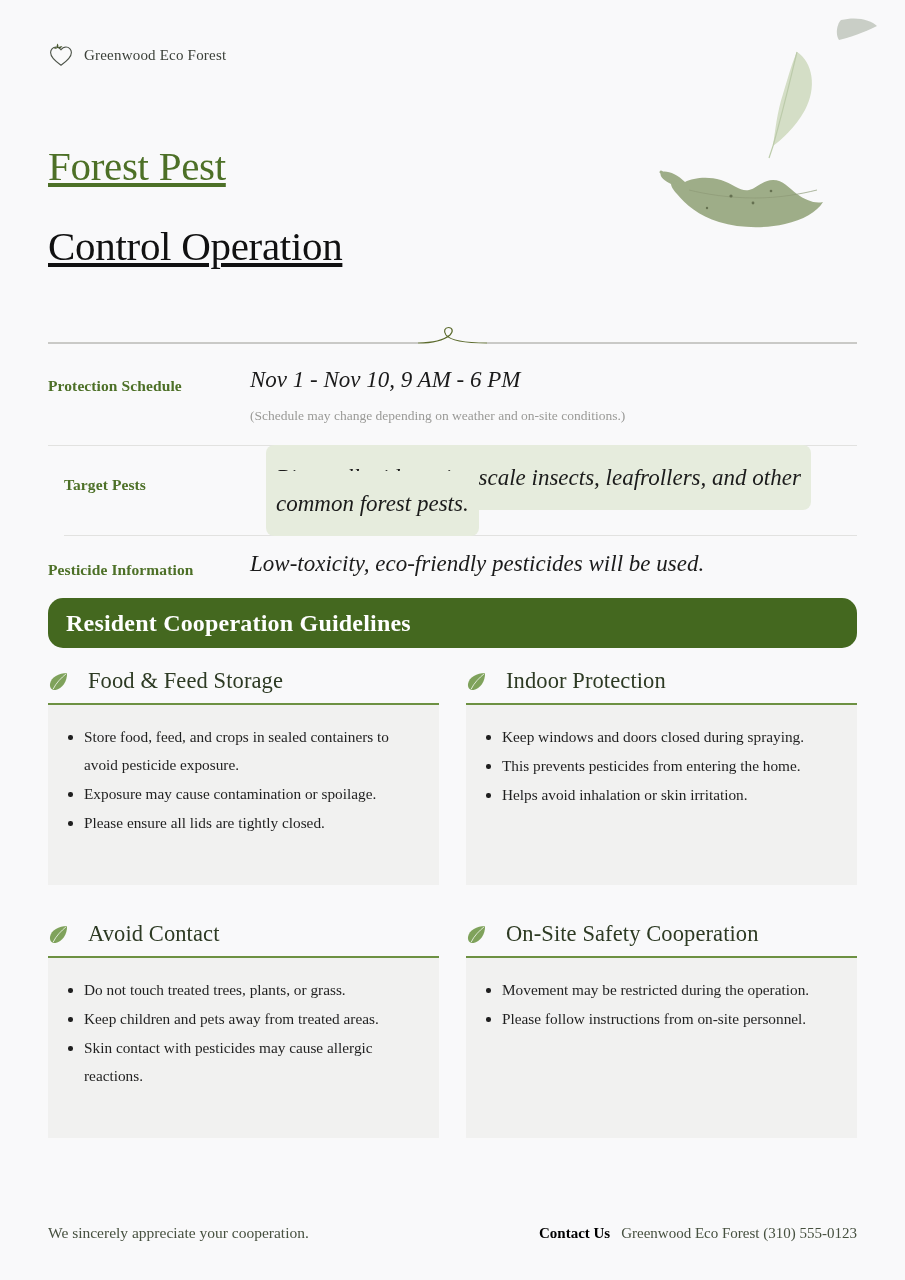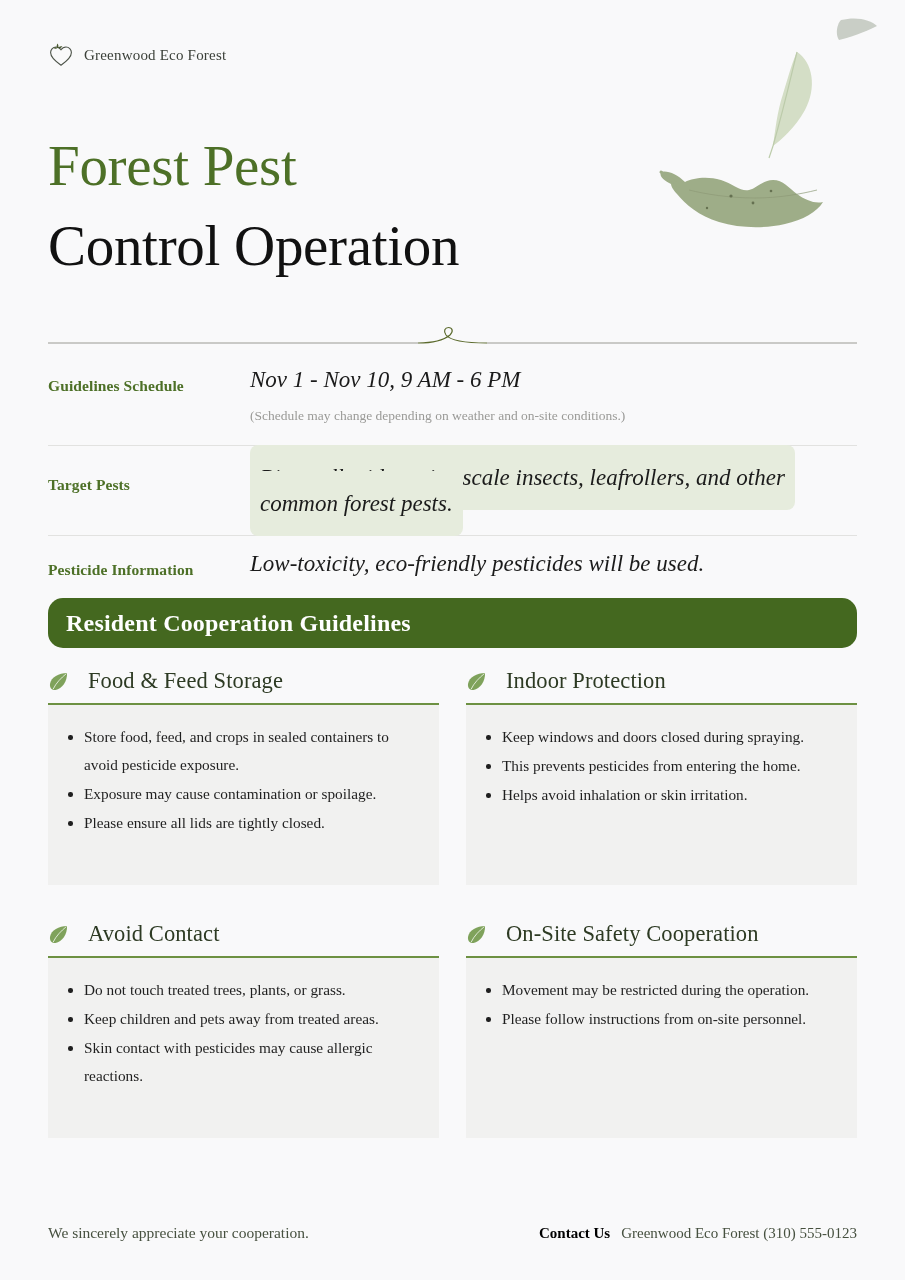--- a/index.html
+++ b/index.html
@@ -46,25 +46,26 @@
     letter-spacing: .2px;
   }
 
   
   .title-block {
     position: absolute;
     top: 126px; left: 48px;
     z-index: 2;
   }
   .title-line {
-    font-size: 57px;
+    font-size: 41px;
     line-height: 80px;
     font-weight: 400;
     letter-spacing: -0.3px;
     white-space: nowrap;
+    text-decoration: underline;
   }
   .title-line.accent { color: #4d7027; }
   .title-line.dark   { color: #111111; }
 
   
   .ornament-divider {
     position: absolute;
     top: 326px; left: 48px;
     width: 809px; height: 24px;
     z-index: 2;
@@ -108,21 +109,21 @@
     margin-top: 12px;
   }
   .info-main.highlight {
     display: inline;
     background: #e6ecdd;
     border-radius: 8px;
     padding: 20px 10px;
     box-decoration-break: clone;
     -webkit-box-decoration-break: clone;
   }
-  .row-pests { min-height: 76px; }
+  .row-pests { min-height: 76px; margin-left: 16px; }
   .row-pests .info-label { padding-top: 16px; }
   .row-pests .info-value { padding-top: 5px; }
 
   
   .section-banner {
     position: absolute;
     top: 598px; left: 48px;
     width: 809px; height: 50px;
     background: #44681f;
     display: flex;
@@ -254,21 +255,21 @@
 
   <svg class="ornament-divider" viewBox="0 0 809 24" preserveAspectRatio="none">
     <line x1="0" y1="17" x2="370" y2="17" stroke="#9a9a93" stroke-width="1"></line>
     <line x1="439" y1="17" x2="809" y2="17" stroke="#9a9a93" stroke-width="1"></line>
     <path d="M370 17 C386 17 396 14 402 9 C406 5 404 1.5 400.5 1.5 C397 1.5 395 5 398 9 C402 14 412 17 439 17" fill="none" stroke="#5c6b2e" stroke-width="1.2"></path>
   </svg>
 
   <div class="info-table">
 
     <div class="info-row">
-      <div class="info-label">Guidelines Schedule</div>
+      <div class="info-label">Protection Schedule</div>
       <div class="info-value">
         <div class="info-main">Nov 1 - Nov 10, 9 AM - 6 PM</div>
         <div class="info-sub">(Schedule may change depending on weather and on-site conditions.)</div>
       </div>
     </div>
 
     <div class="info-row row-pests">
       <div class="info-label">Target Pests</div>
       <div class="info-value">
         <span class="info-main highlight">Pine gall midge, pine scale insects, leafrollers, and other common forest pests.</span>

